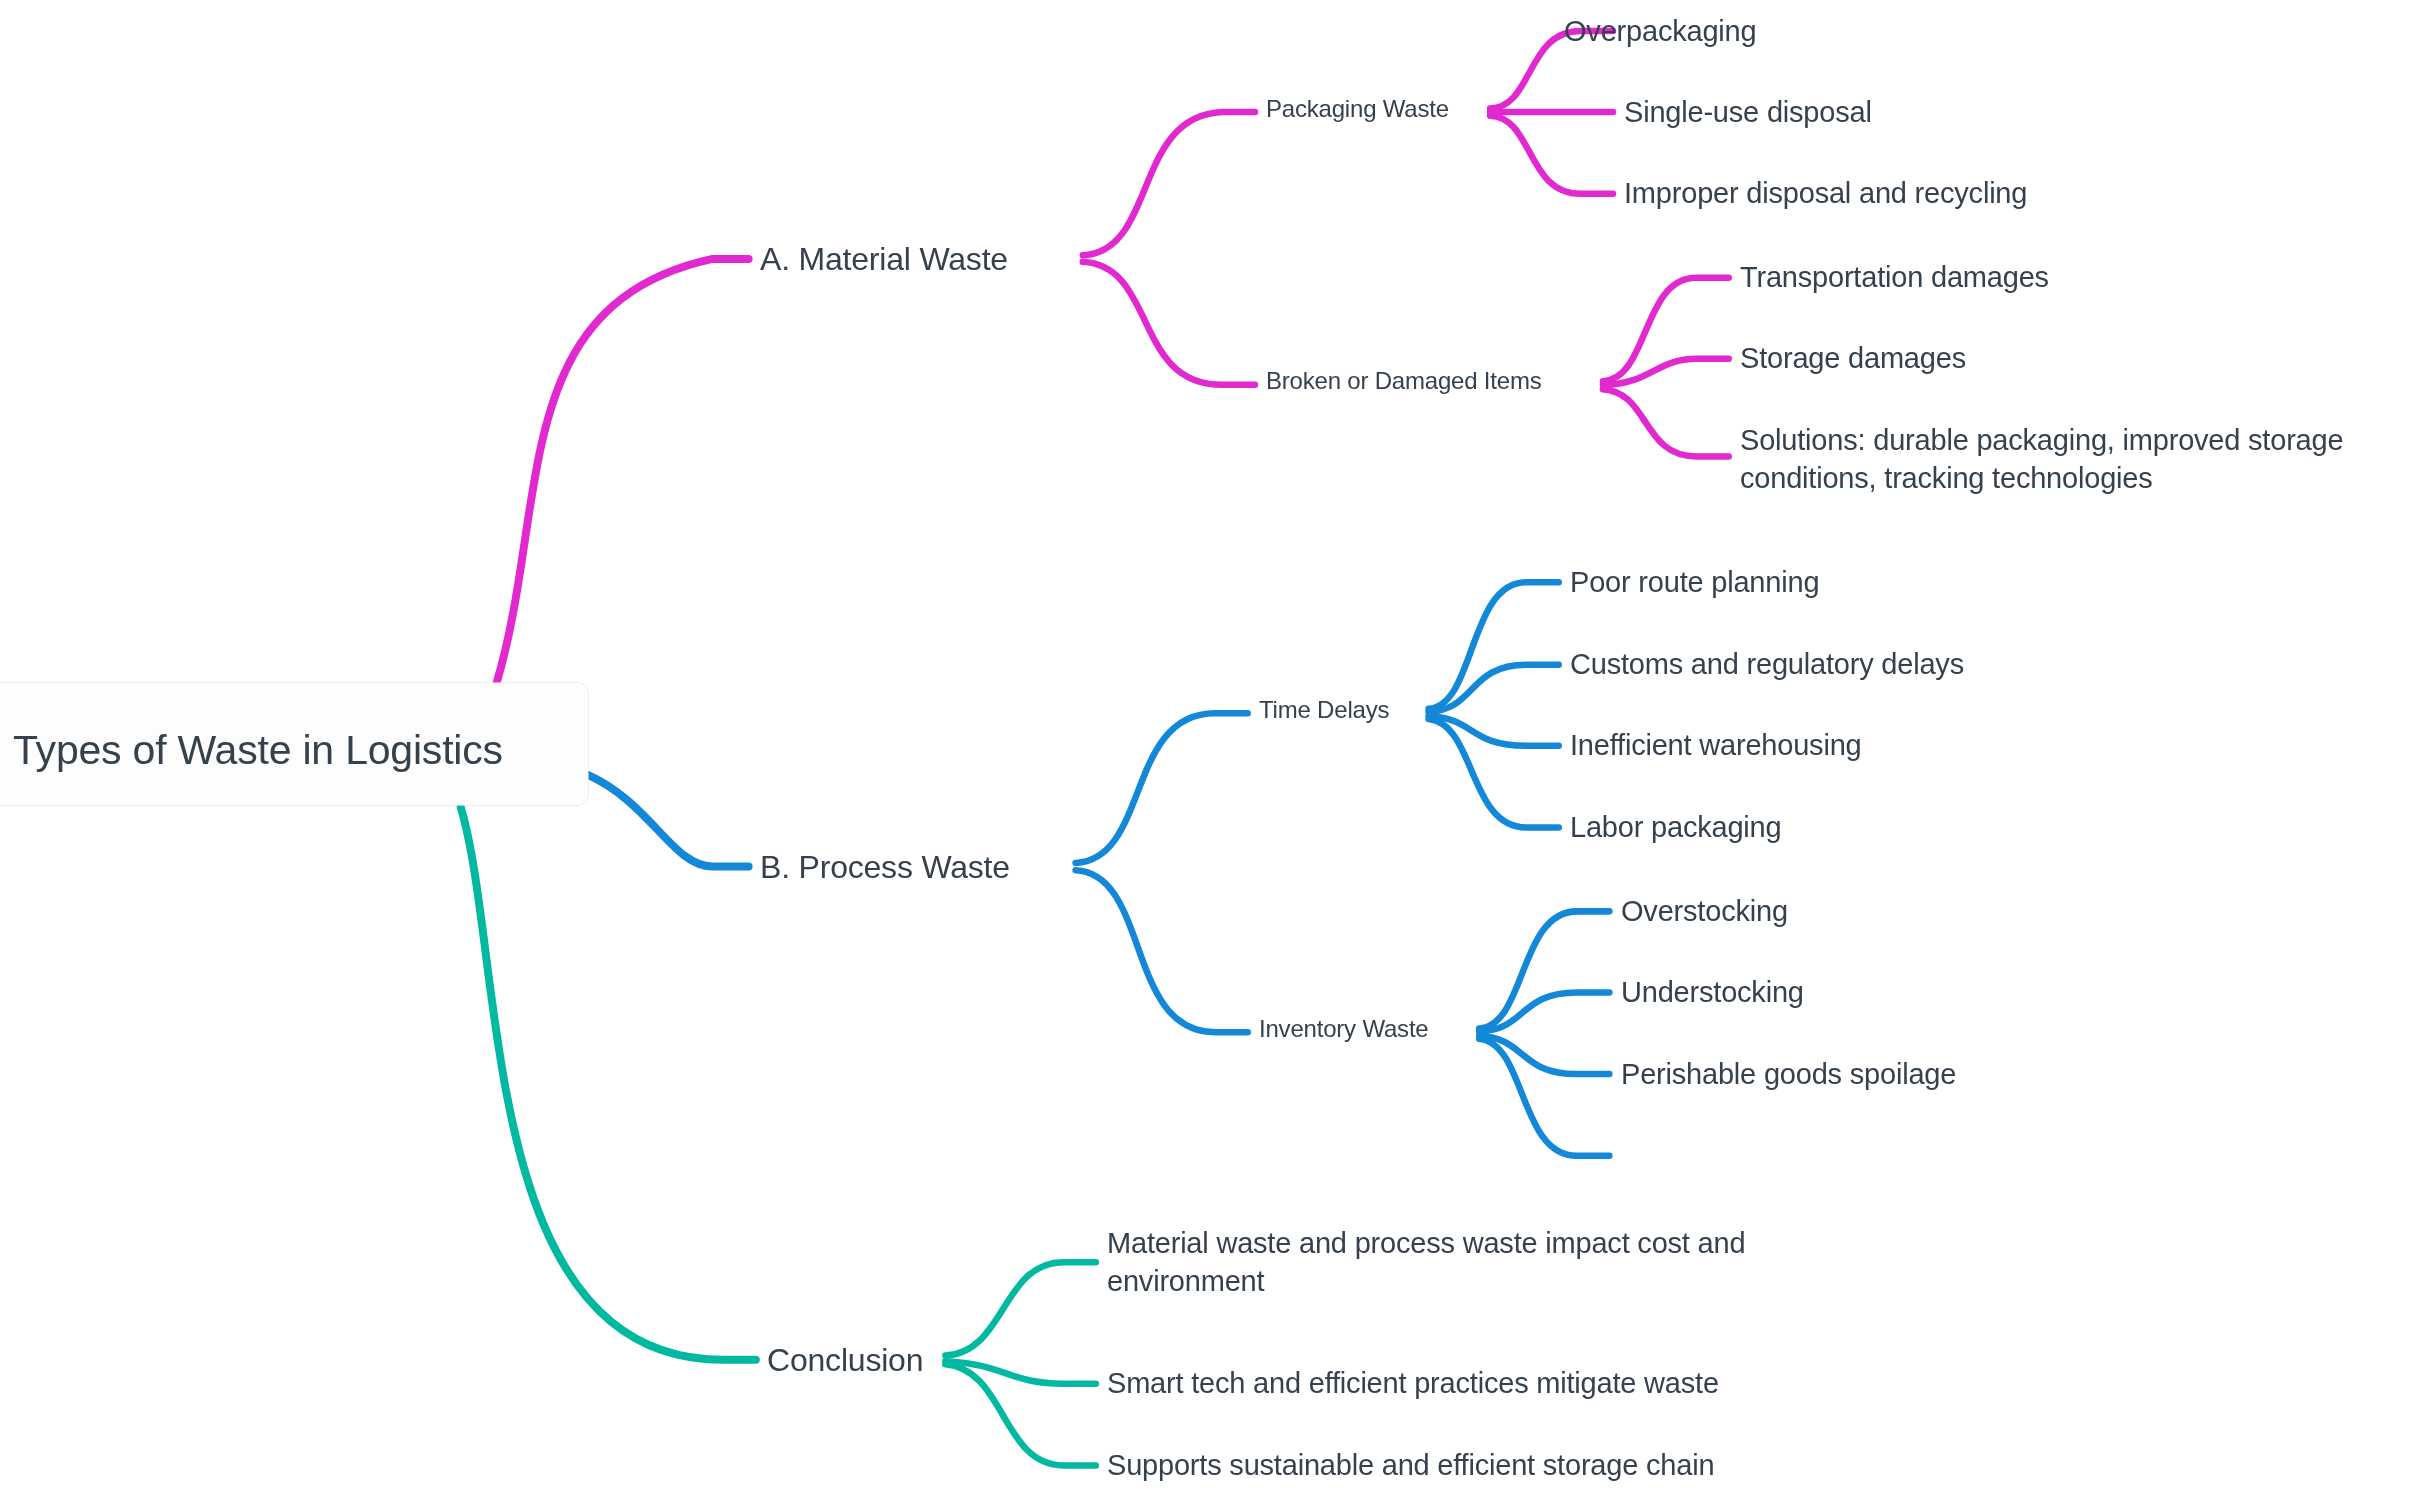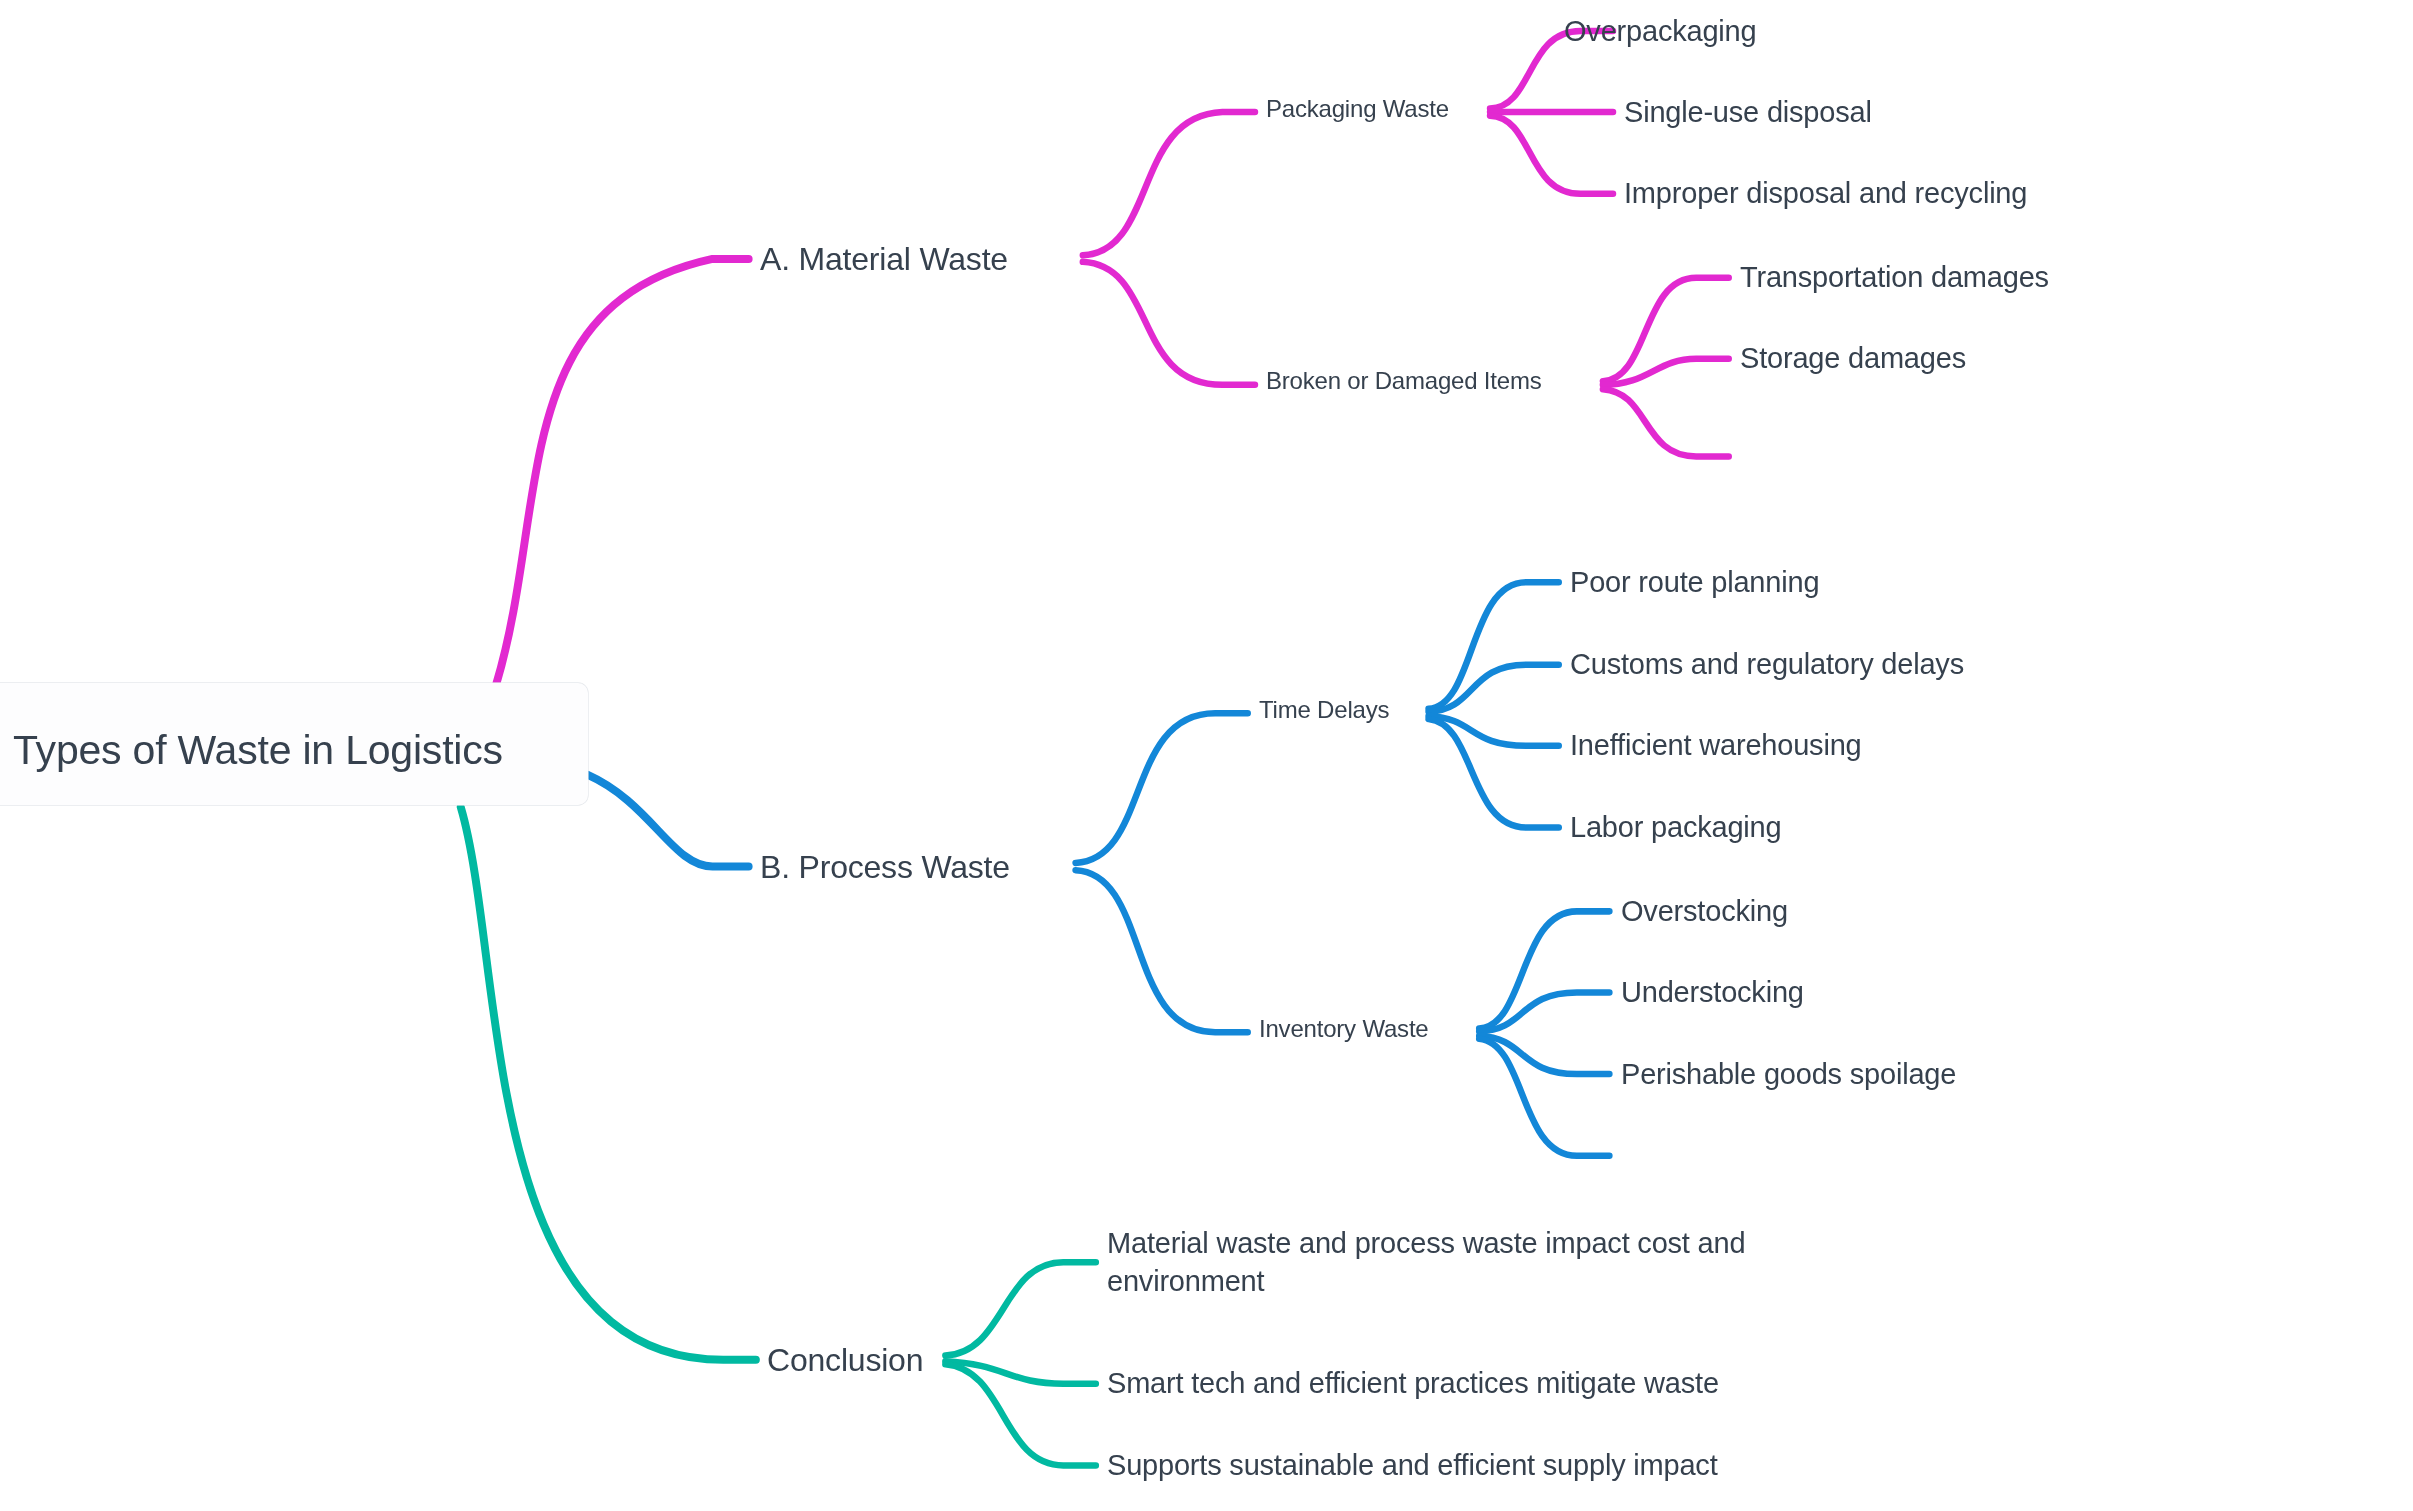--- a/index.html
+++ b/index.html
@@ -116,20 +116,21 @@
   <div class="node-label node-l3" style="left:1564px; top:11.6px;">Overpackaging</div>
 
   <div class="node-label node-l3" style="left:1624px; top:93px;">Single-use disposal</div>
 
   <div class="node-label node-l3" style="left:1624px; top:174px;">Improper disposal and recycling</div>
 
   <div class="node-label node-l3" style="left:1740px; top:258px;">Transportation damages</div>
 
   <div class="node-label node-l3" style="left:1740px; top:339px;">Storage damages</div>
 
+  <div class="node-label node-l3 node-wrap" style="left:1740px; top:421px; width:655px;">Solutions: durable packaging, improved storage conditions, tracking technologies</div>
 
   <div class="node-label node-l2" style="left:1259px; top:694px;">Time Delays</div>
 
   <div class="node-label node-l2" style="left:1259px; top:1013px;">Inventory Waste</div>
 
   <div class="node-label node-l3" style="left:1570px; top:563px;">Poor route planning</div>
 
   <div class="node-label node-l3" style="left:1570px; top:645px;">Customs and regulatory delays</div>
 
   <div class="node-label node-l3" style="left:1570px; top:726px;">Inefficient warehousing</div>
@@ -140,16 +141,16 @@
 
   <div class="node-label node-l3" style="left:1621px; top:973px;">Understocking</div>
 
   <div class="node-label node-l3" style="left:1621px; top:1055px;">Perishable goods spoilage</div>
 
 
   <div class="node-label node-l3 node-wrap" style="left:1107px; top:1224px; width:695px;">Material waste and process waste impact cost and environment</div>
 
   <div class="node-label node-l3" style="left:1107px; top:1364px;">Smart tech and efficient practices mitigate waste</div>
 
-  <div class="node-label node-l3" style="left:1107px; top:1446px;">Supports sustainable and efficient supply impact</div>
+  <div class="node-label node-l3" style="left:1107px; top:1446px;">Supports sustainable and efficient storage chain</div>
 
 </div>
 
 
 </body></html>

